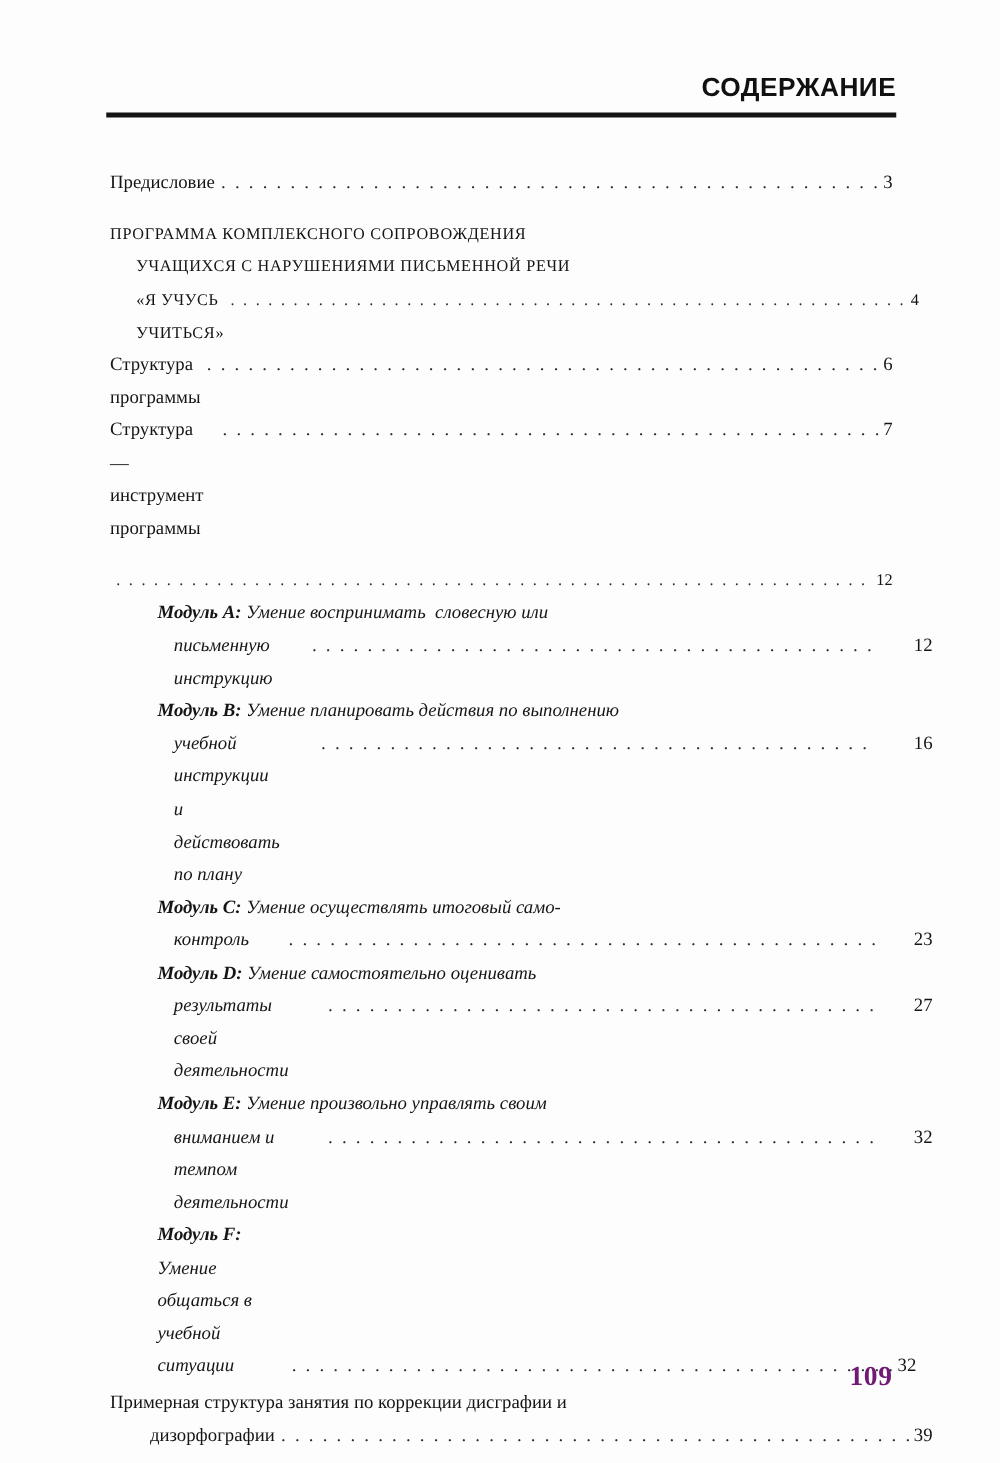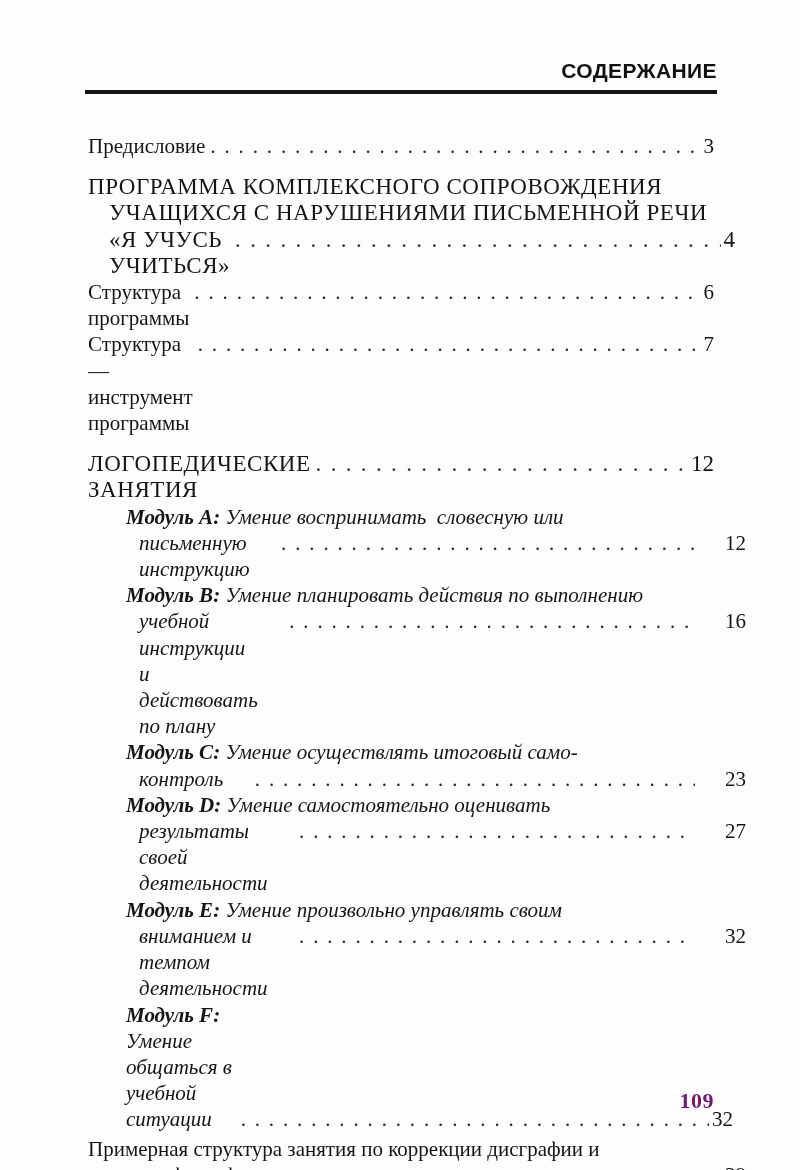--- a/index.html
+++ b/index.html
@@ -54,38 +54,38 @@
   .toc-body {
     position: absolute;
     left: 88px;
     top: 133px;
     width: 626px;
   }
 
   .entry {
     display: block;
     position: relative;
-    font-size: 21px;
+    font-size: 15px;
     line-height: 26.2px;
     color: #151515;
     margin: 0;
   }
 
   
   
   .lvl-plain {
     text-indent: 0;
     padding-left: 0;
   }
 
   
   .lvl-major {
     text-transform: none;
     letter-spacing: 0.55px;
-    font-size: 23px;
+    font-size: 13px;
   }
 
   
   .lvl-module {
     font-style: italic;
     padding-left: 19px;
   }
   .lvl-module .modlabel {
     font-weight: bold;
     font-style: italic;
@@ -179,21 +179,20 @@
       </div>
       <div class="entry lvl-plain">
         <div class="line-row ind-plain-first">
           <span class="rowtext">Структура — инструмент программы</span>
           <span class="dots">. . . . . . . . . . . . . . . . . . . . . . . . . . . . . . . . . . . . . . . . . . . . . . . . . . . . . . . . . . . . . . . . . . . . . . . . . . . . . . . . . . . . . . . . . . . . . . . . . . . . . . . . . . . . . . . . . . . . . . . . . . . . . . . . . . . . . .</span>
           <span class="num">7</span>
         </div>
       </div>
       <div class="entry lvl-major gap-before">
         <div class="line-row ind-major-first">
-          <span class="rowtext">ЛОГОПЕДИЧЕСКИЕ ЗАНЯТИЯ</span>
           <span class="dots">. . . . . . . . . . . . . . . . . . . . . . . . . . . . . . . . . . . . . . . . . . . . . . . . . . . . . . . . . . . . . . . . . . . . . . . . . . . . . . . . . . . . . . . . . . . . . . . . . . . . . . . . . . . . . . . . . . . . . . . . . . . . . . . . . . . . . .</span>
           <span class="num">12</span>
         </div>
       </div>
       <div class="entry lvl-module">
         <div class="line-row ind-module-first nodots">
           <span class="rowtext"><span class="modlabel">Модуль A:</span><span> Умение воспринимать  словесную или</span></span>
         </div>
         <div class="line-row ind-module-cont">
           <span class="rowtext">письменную инструкцию</span>

